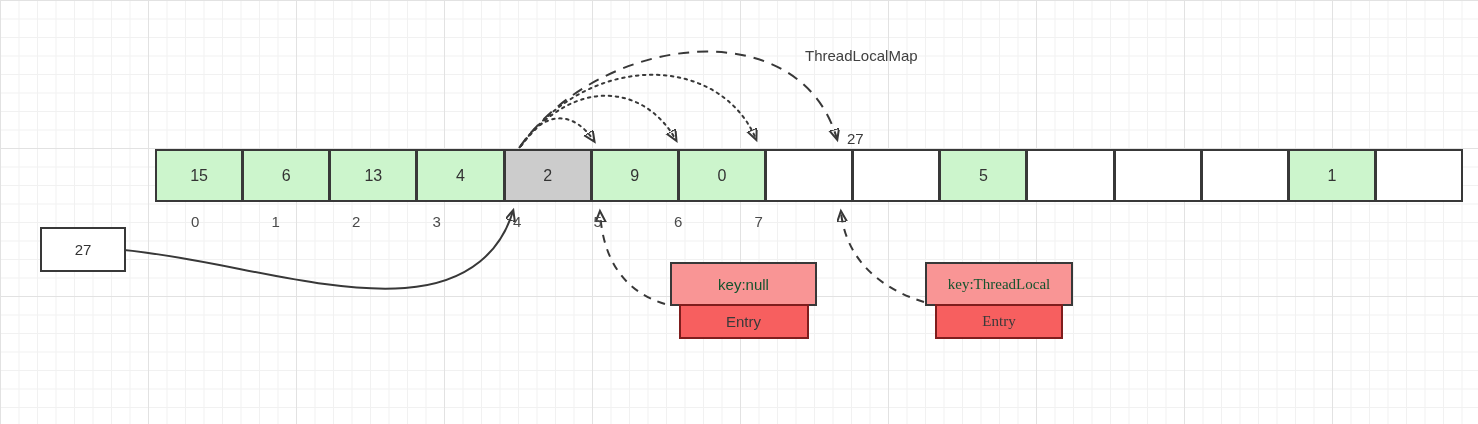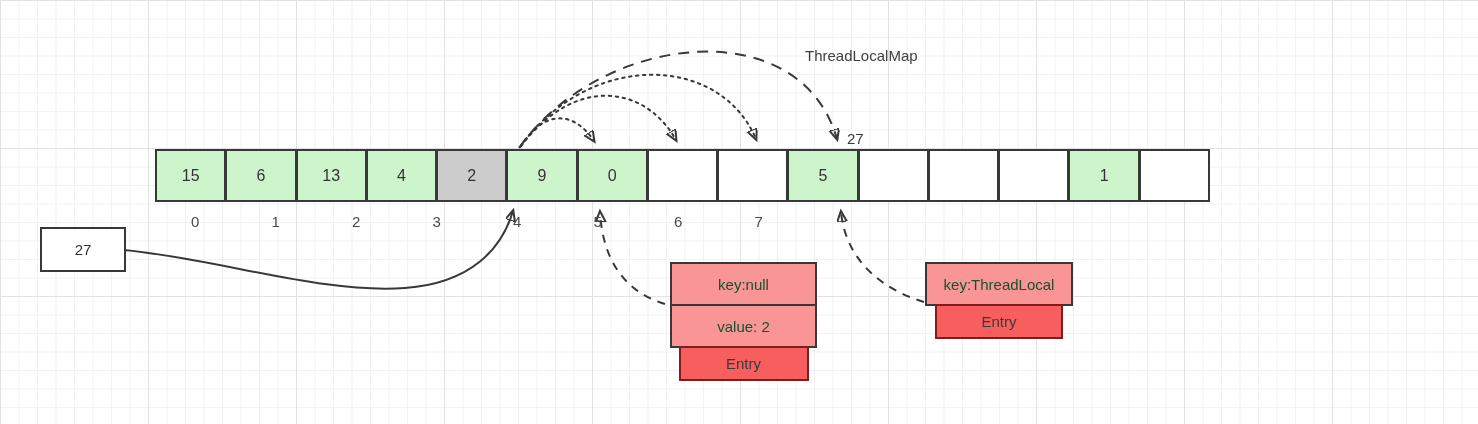--- a/index.html
+++ b/index.html
@@ -16,21 +16,21 @@
     background-size: 148px 148px, 148px 148px, 18.5px 18.5px, 18.5px 18.5px;
     overflow: hidden; position: relative;
   }
   .abs { position: absolute; }
 
   
   .title { left: 805px; top: 33px; font-size: 15px; color: #404040; margin-top: 14px; }
 
   
   .array {
-    left: 155px; top: 149px; width: 1055px; height: 53px;
+    left: 155px; top: 149px; width: 1308px; height: 53px;
     display: flex; box-sizing: border-box;
     border: 2px solid #383838; background: #fff;
   }
   .cell {
     flex: 1; display: flex; align-items: center; justify-content: center;
     border-right: 3px solid #383838; font-size: 16px; color: #333;
     box-sizing: border-box;
   }
   .cell:last-child { border-right: none; }
   .cell[data-state="filled"] { background: #ccf5cc; }
@@ -64,21 +64,21 @@
   }
   .entry-card .row + .row { margin-top: -2px; }
   .entry-card .tag {
     box-sizing: border-box; border: 2px solid #7f1d1d; background: #f75f5f;
     height: 35px; margin: -2px auto 0 auto;
     display: flex; align-items: center; justify-content: center;
     font-size: 15px; color: #3a3a3a;
   }
   .entry-null { left: 670px; top: 262px; width: 147px; }
   .entry-null .tag { width: 130px; }
-  .entry-tl { left: 925px; top: 262px; width: 148px; }
+  .entry-tl { left: 925px; top: 262px; width: 148px; font-family: Liberation Serif, serif; }
   .entry-tl .tag { width: 128px; }
 
   svg.overlay { position: absolute; left: 0; top: 0; pointer-events: none; }
   svg.overlay path { fill: none; stroke: #383838; stroke-width: 2; }
   .dotted { stroke-dasharray: 2.5 4.5; stroke-linecap: round; }
   .dashed { stroke-dasharray: 11 8; }
   .dashed2 { stroke-dasharray: 8 7; }
 </style>
 </head>
 <body>
@@ -135,20 +135,19 @@
 </div>
 
 <div class="abs value-box">
   <span>27</span>
 </div>
 
 <div class="abs rehash-label">27</div>
 
 <div class="abs entry-card entry-null">
   <div class="row">key:null</div>
-  <div class="row">value: 2</div>
   <div class="tag">Entry</div>
 </div>
 
 <div class="abs entry-card entry-tl">
   <div class="row">key:ThreadLocal</div>
   <div class="tag">Entry</div>
 </div>
 
 </body></html>

